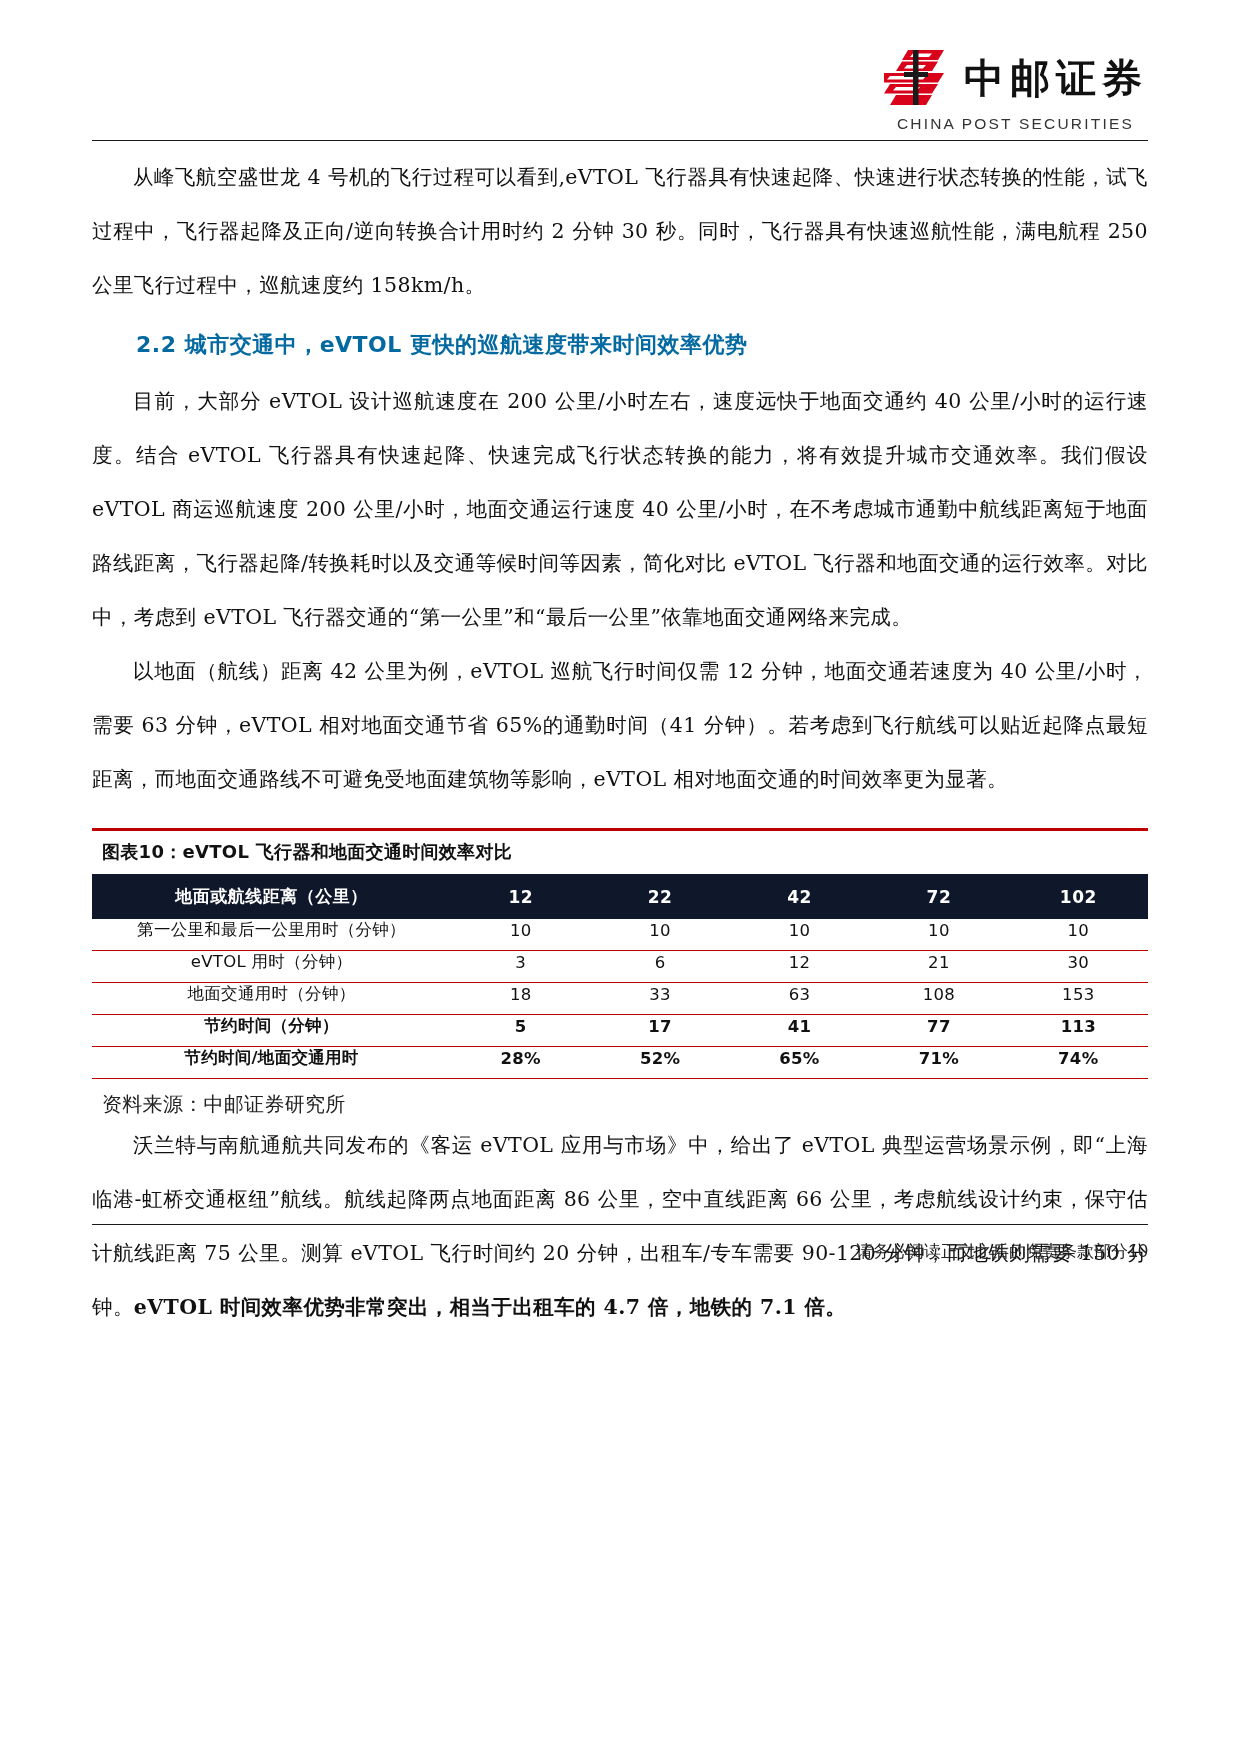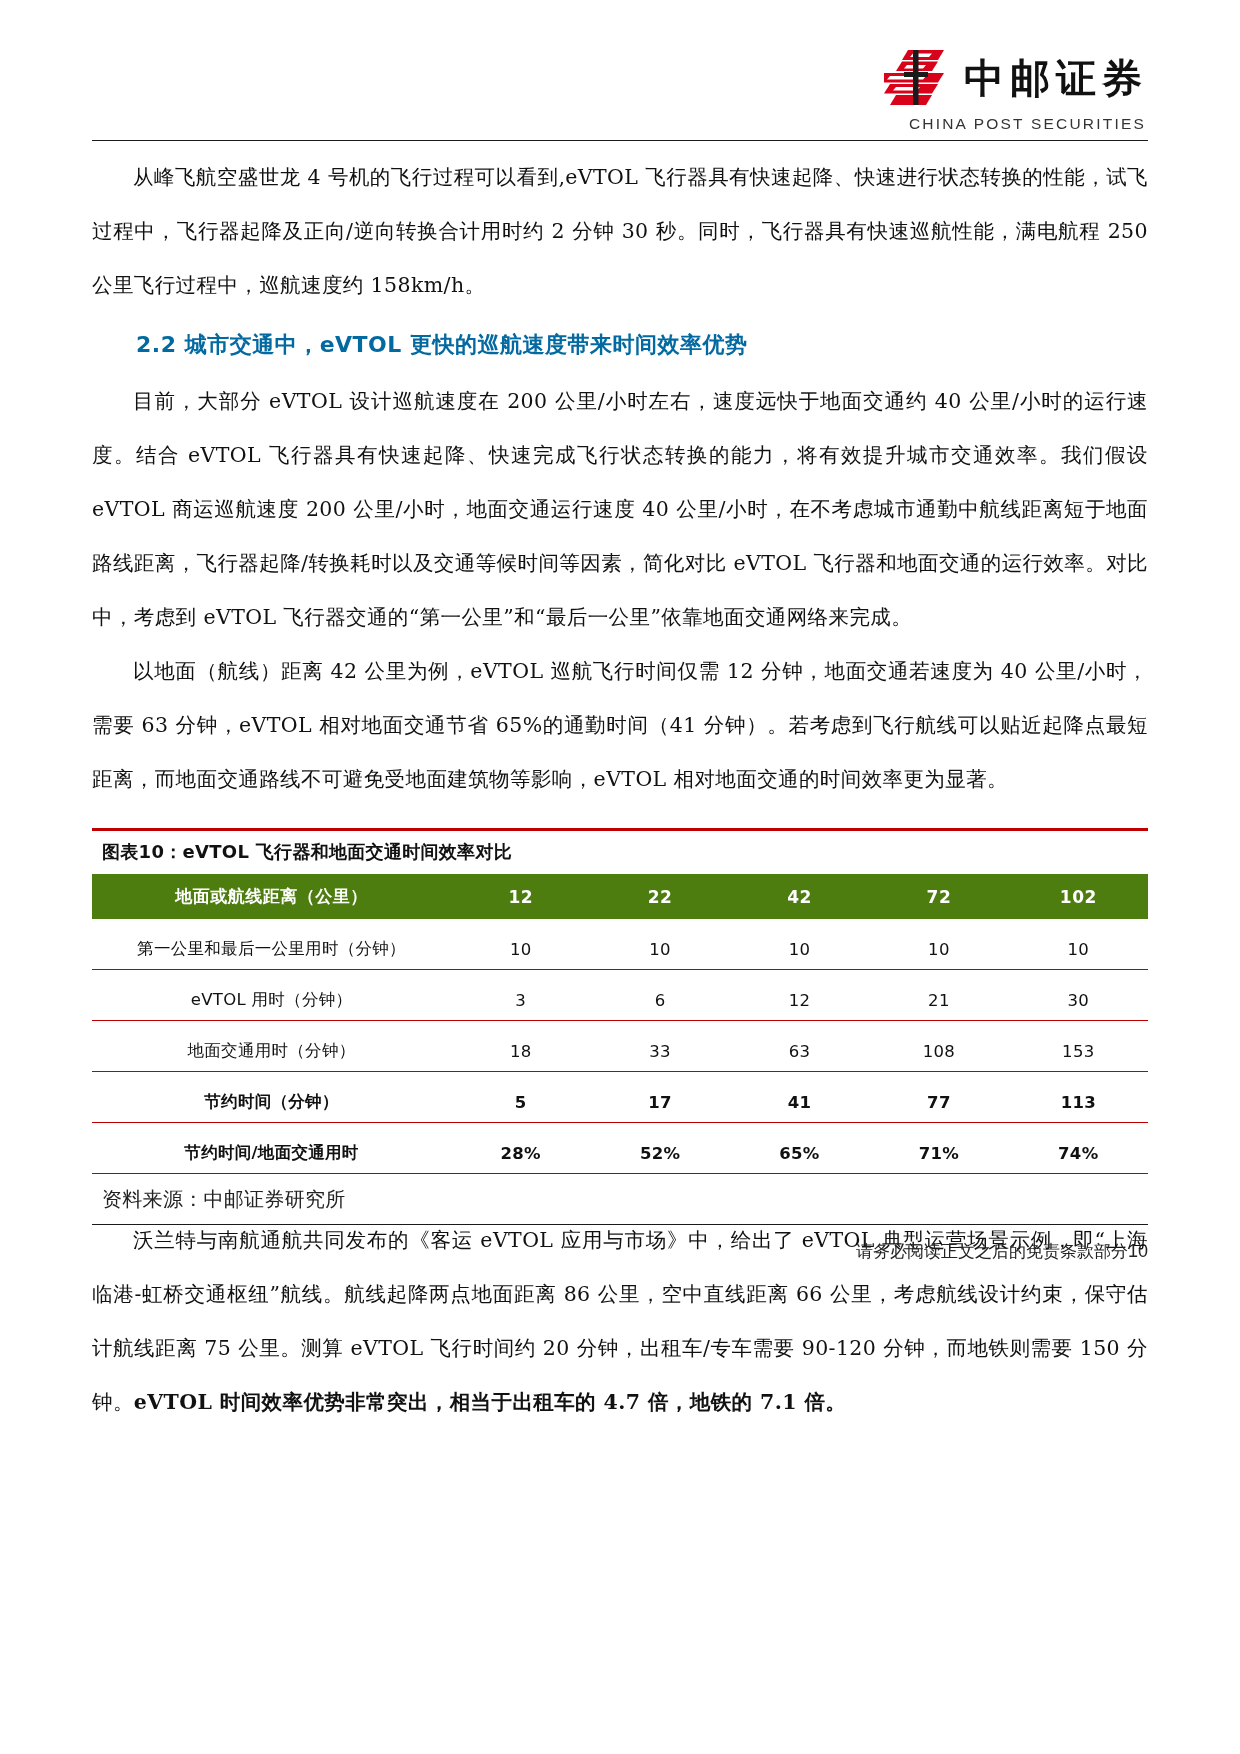--- a/index.html
+++ b/index.html
@@ -30,21 +30,21 @@
     letter-spacing:6px;
     color:#111;
     line-height:1;
   }
   .logo-en {
     font-family:"Liberation Sans", sans-serif;
     font-size:15.5px;
     letter-spacing:2.2px;
     color:#333;
     margin-top:7px;
-    margin-right:2px;
+    margin-right:14px;
   }
   .header-rule {
     position:absolute; left:92px; right:92px; top:140px;
     border-top:1.6px solid #1a1a1a;
   }
 
   
   .content { position:absolute; left:92px; right:92px; top:150px; }
 
   p.para {
@@ -83,34 +83,34 @@
   }
   table.data {
     width:100%;
     border-collapse:collapse;
     font-family:"DejaVu Sans", "Liberation Sans", sans-serif;
     table-layout:fixed;
   }
   table.data col.c0 { width:34%; }
   table.data col.cx { width:13.2%; }
   table.data thead th {
-    background:#4d7c0f;
+    background:#0f172a;
     color:#ffffff;
     font-size:17px;
     font-weight:700;
     padding:11px 4px 11px 4px;
     text-align:center;
     letter-spacing:0.5px;
   }
   table.data thead th.rowhead { text-align:center; }
   table.data tbody td {
     font-size:16.5px;
     color:#111;
     text-align:center;
-    padding:19px 4px 9px 4px;
+    padding:0 4px 9px 4px;
     border-bottom:1.1px solid #C00000;
     letter-spacing:0.3px;
   }
   table.data tbody tr:first-child td { border-top:none; }
   table.data tbody td.rowlabel { text-align:center; }
   table.data tbody tr.bold td { font-weight:700; }
   .exhibit-source {
     font-family:"DejaVu Sans", "Liberation Sans", sans-serif;
     font-size:20px;
     color:#222;

